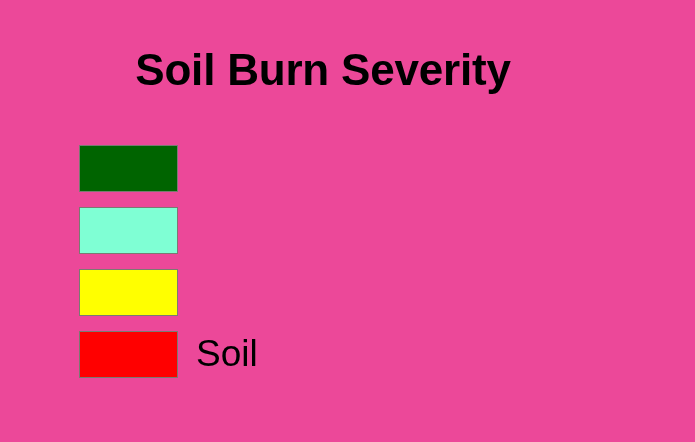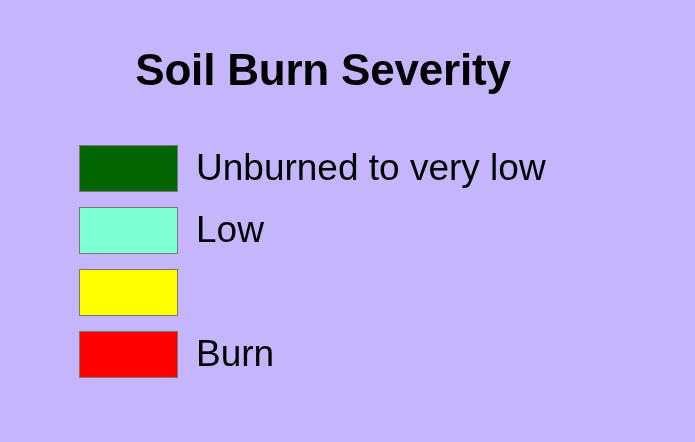--- a/index.html
+++ b/index.html
@@ -11,21 +11,21 @@
     height: 442px;
     background: #ffffff;
     font-family: "Liberation Sans", sans-serif;
     overflow: hidden;
   }
 
   #legend-panel {
     position: relative;
     width: 695px;
     height: 442px;
-    background: #c4b5fd;
+    background: #ec4899;
   }
 
   #legend-title {
     position: absolute;
     left: 0;
     top: 44px;
     width: 646px;
     text-align: center;
     font-family: "Liberation Sans", sans-serif;
     font-weight: bold;
@@ -76,31 +76,29 @@
 <body style="background-color: rgb(255, 255, 255);">
 
 <div id="legend-panel">
 
   <div id="legend-title">Soil Burn Severity</div>
 
   <div id="legend-rows">
 
     <div class="legend-row">
       <div class="legend-swatch" style="background-color: rgb(0, 100, 0); border-color: rgb(122, 122, 114);"></div>
-      <div class="legend-label">Unburned to very low</div>
     </div>
 
     <div class="legend-row">
       <div class="legend-swatch" style="background-color: rgb(127, 255, 212); border-color: rgb(122, 122, 114);"></div>
-      <div class="legend-label">Low</div>
     </div>
 
     <div class="legend-row">
       <div class="legend-swatch" style="background-color: rgb(255, 255, 0); border-color: rgb(122, 122, 114);"></div>
     </div>
 
     <div class="legend-row">
       <div class="legend-swatch" style="background-color: rgb(255, 0, 0); border-color: rgb(122, 122, 114);"></div>
-      <div class="legend-label">Burn</div>
+      <div class="legend-label">Soil</div>
     </div>
 
   </div>
 </div>
 
 </body></html>

